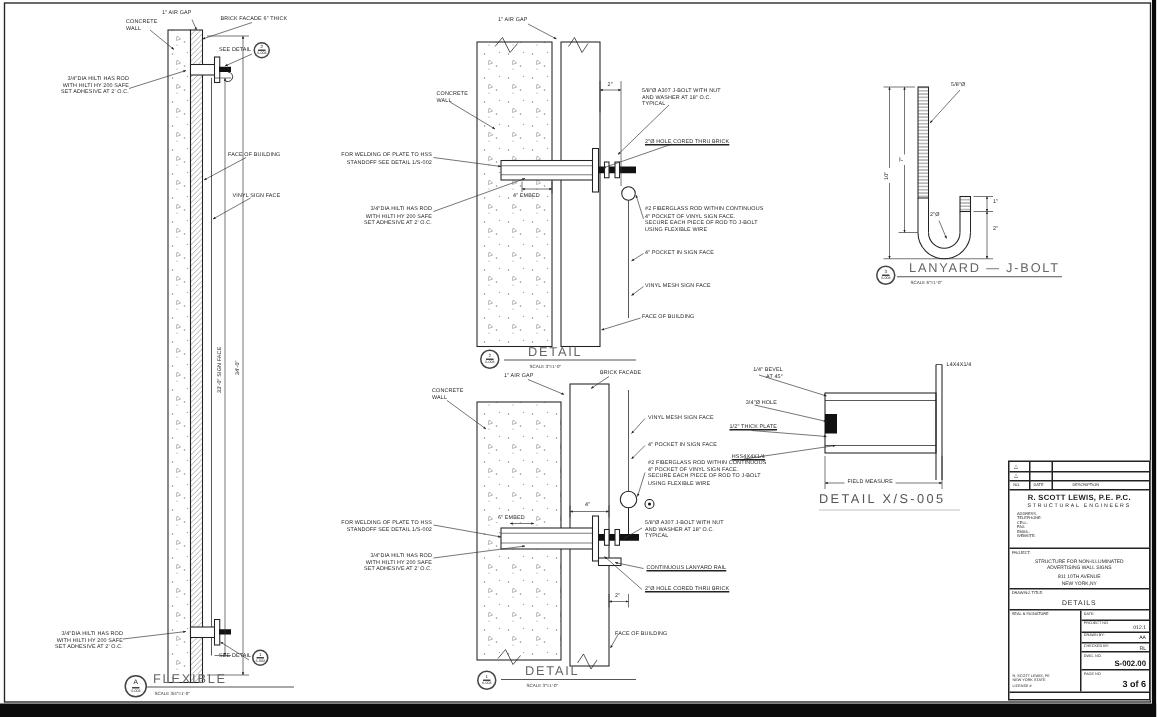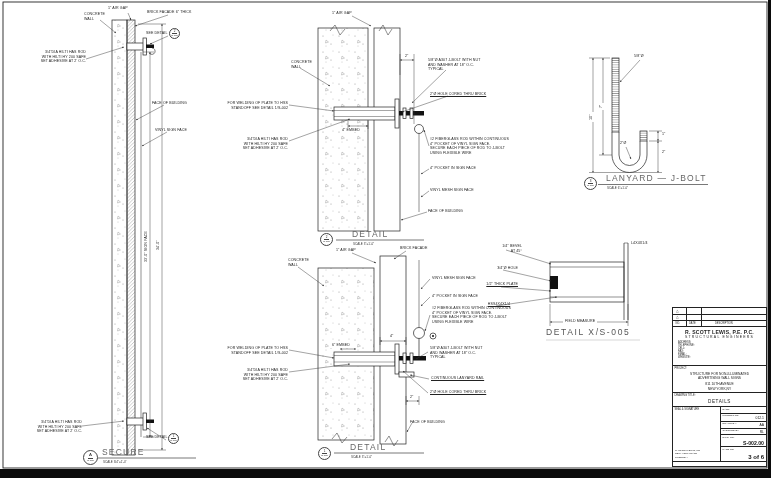--- a/index.html
+++ b/index.html
@@ -255,21 +255,21 @@
 SET ADHESIVE AT 2' O.C.</div>
 <div class="ann" style="left:146px;top:435px">SEE DETAIL</div>
 <div class="bub" style="left:168px;top:433px;width:11px;height:11px">
   <span>1</span>
   <span>S-003</span>
 </div>
 <div class="bub big" style="left:83px;top:450px;width:15px;height:15px">
   <span>A</span>
   <span>S-003</span>
 </div>
-<div class="dtl-title" style="left:102px;top:447px">SECURE</div>
+<div class="dtl-title" style="left:102px;top:447px">FLEXIBLE</div>
 <div class="scale" style="left:103px;top:459.5px">SCALE 3/4"=1'-0"</div>
 
 <div class="ann" style="left:332px;top:11px">1" AIR GAP</div>
 <div class="ann" style="left:291px;top:60px">CONCRETE
 WALL</div>
 <div class="ann wbg" style="left:403px;top:53.5px">2"</div>
 <div class="ann" style="left:428px;top:58px">5/8"Ø A307 J-BOLT WITH NUT
 AND WASHER AT 18" O.C.
 TYPICAL</div>
 <div class="ann u" style="left:430px;top:92px">2"Ø HOLE CORED THRU BRICK</div>

